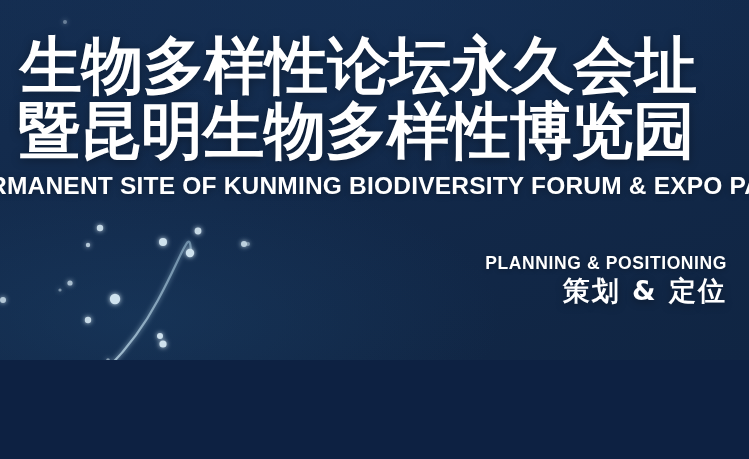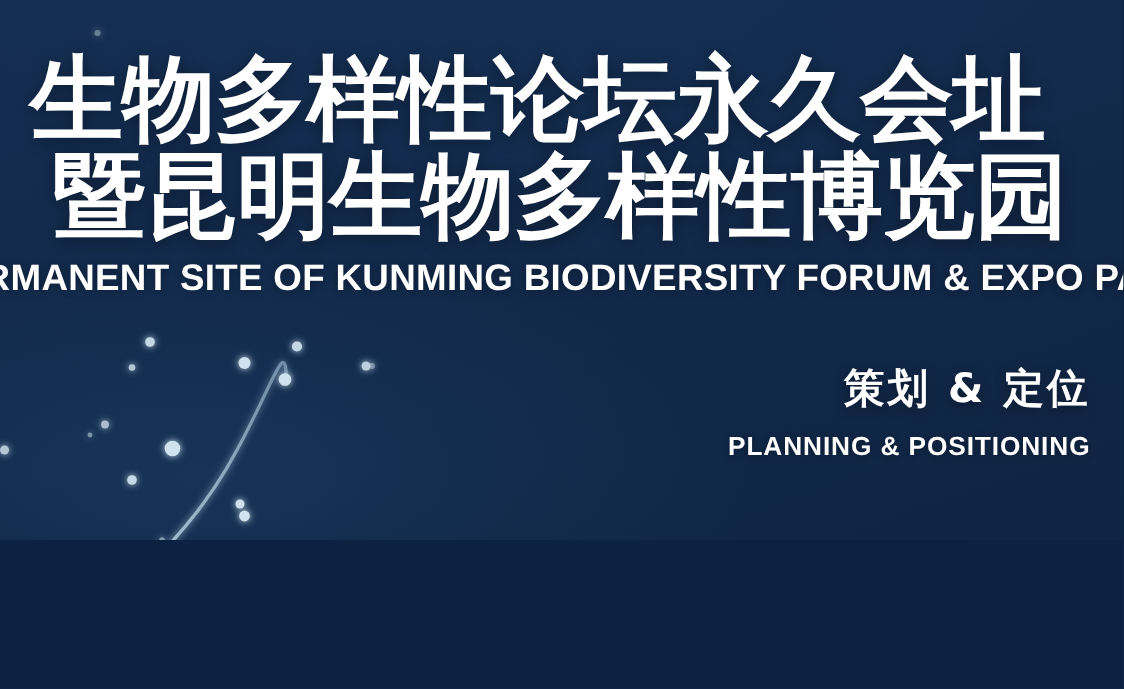--- a/index.html
+++ b/index.html
@@ -58,21 +58,20 @@
     left: 20px;
     top: 33px;
     font-size: 62px;
     line-height: 66px;
   }
   #title-line-2 {
     left: 18px;
     top: 98px;
     font-size: 62px;
     line-height: 66px;
-    margin-left: 17px;
   }
   #subtitle-en {
     position: absolute;
     left: -44px;
     top: 172px;
     font-size: 24.5px;
     font-weight: 700;
     color: #ffffff;
     letter-spacing: 0.2px;
     white-space: nowrap;
@@ -173,17 +172,17 @@
       </g>
   </svg>
 
   <div class="title-block">
     <div class="title-cn" id="title-line-1">生物多样性论坛永久会址</div>
     <div class="title-cn" id="title-line-2">暨昆明生物多样性博览园</div>
     <div id="subtitle-en">PERMANENT SITE OF KUNMING BIODIVERSITY FORUM &amp; EXPO PARK</div>
   </div>
 
   <div class="section-block">
+    <div id="section-en">PLANNING &amp; POSITIONING</div>
     <div id="section-cn">策划 &amp; 定位</div>
-    <div id="section-en">PLANNING &amp; POSITIONING</div>
   </div>
 
 </div>
 
 </body></html>

